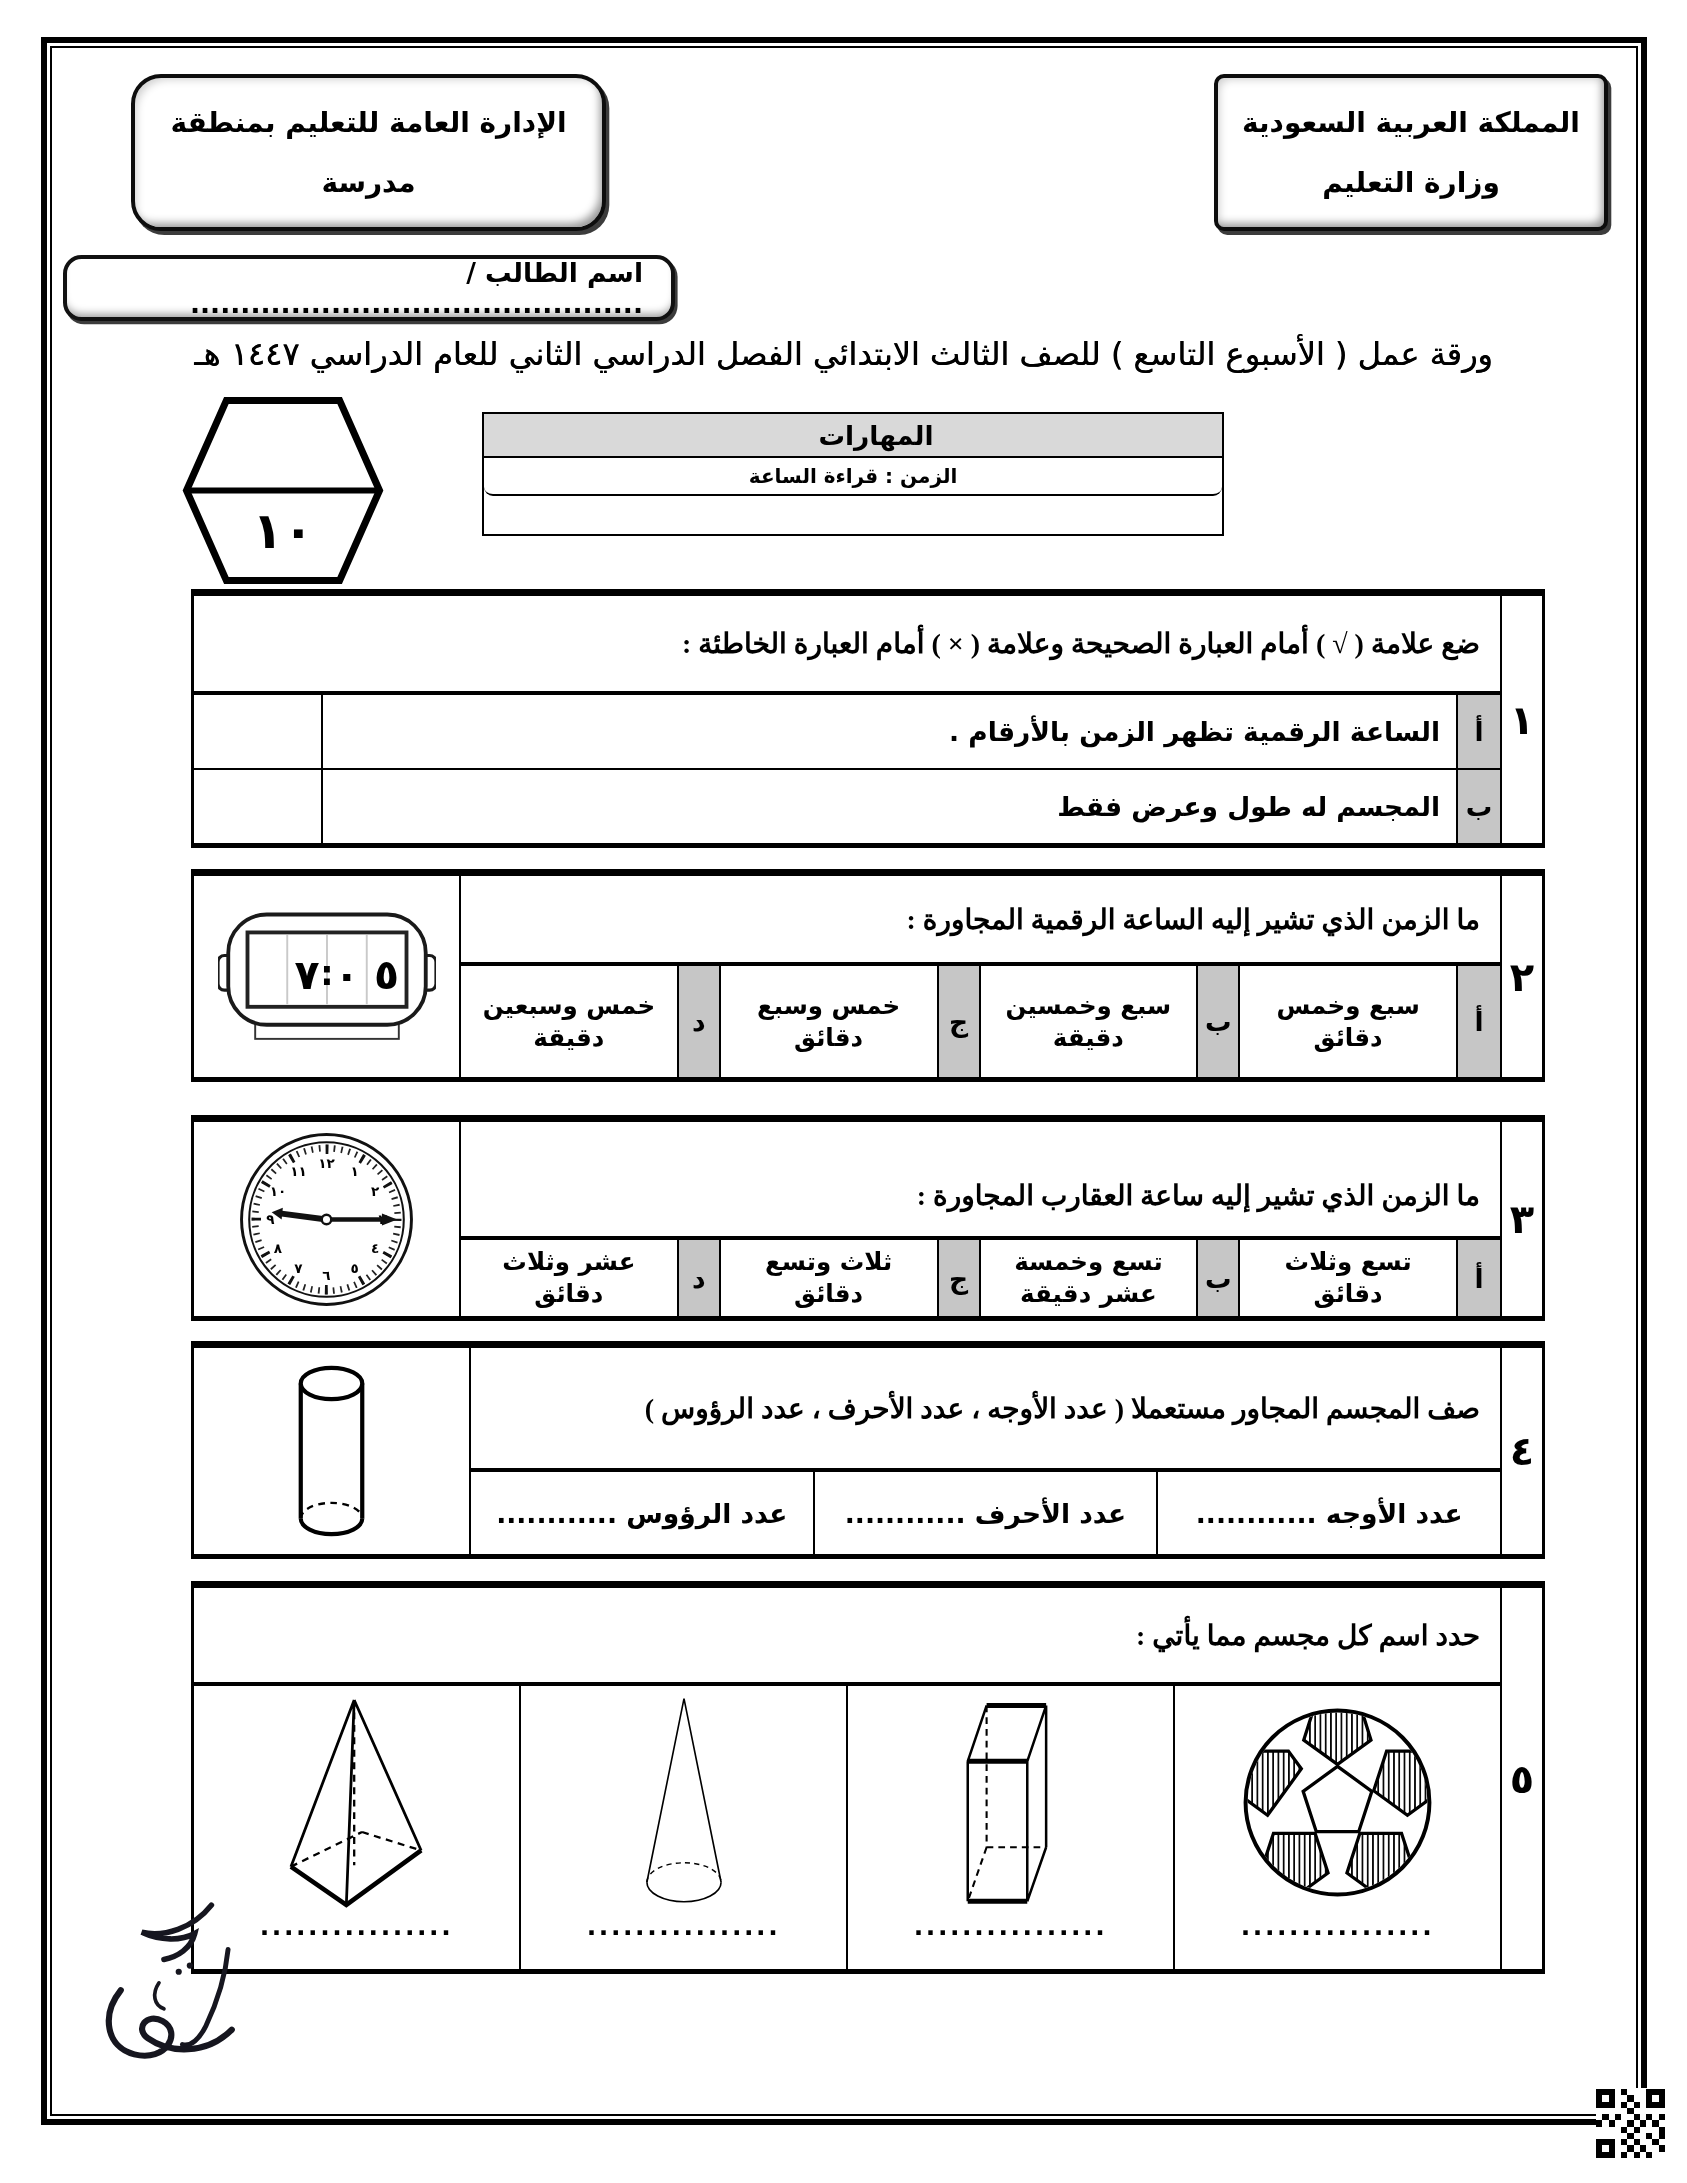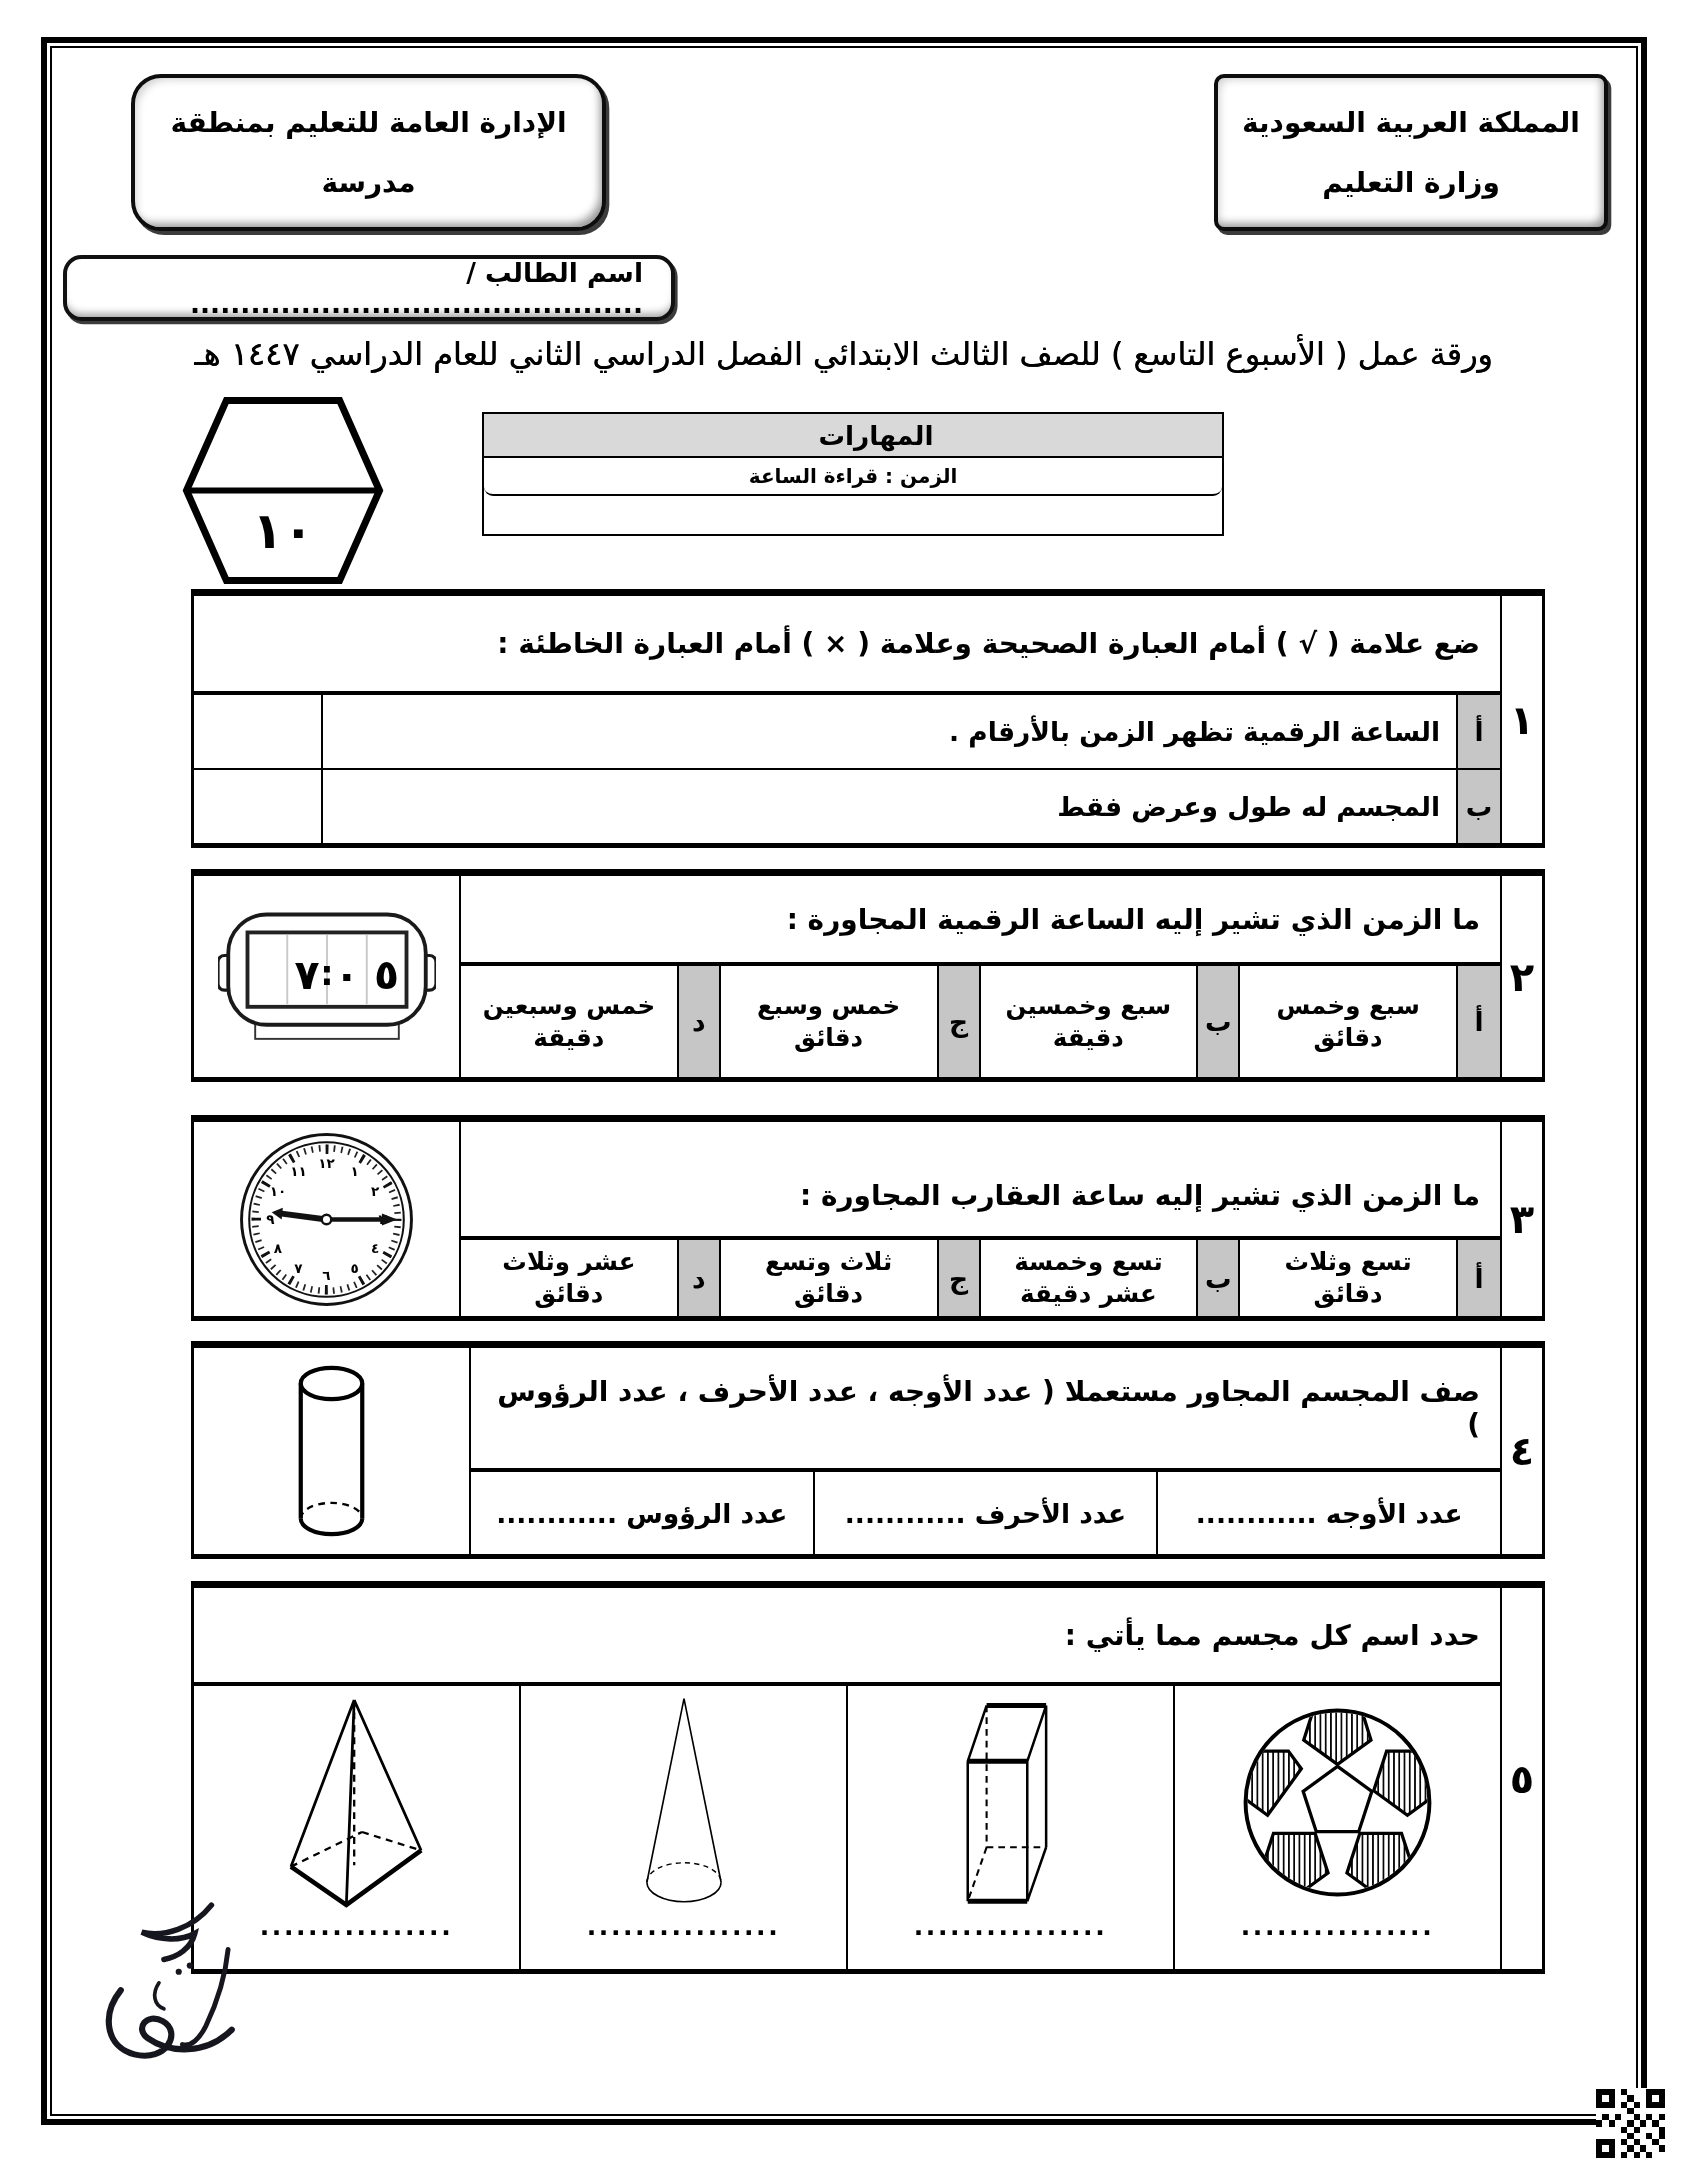--- a/index.html
+++ b/index.html
@@ -49,21 +49,21 @@
   
   .qbox { left:191px; width:1354px; background:#fff; display:flex;
     border:3.3px solid #000; border-top:7.3px solid #000; border-bottom:5.3px solid #000; }
   .qnum { width:42px; border-inline-end:2.6px solid #000; display:flex; align-items:center;
     justify-content:center; font-weight:bold; font-size:40px; flex:0 0 auto; }
   .qbody { flex:1; display:flex; flex-direction:column; min-width:0; }
   .qbody.row { flex-direction:row; }
   .qmain { flex:1; display:flex; flex-direction:column; min-width:0; }
   .qimg { border-inline-start:2.6px solid #000; display:flex; align-items:center; justify-content:center; flex:0 0 auto; }
   .prompt { display:flex; align-items:center; padding:0 20px; font-weight:bold; font-size:28px;
-    border-bottom:4px solid #000; flex:0 0 auto; }
+    border-bottom:4px solid #000; flex:0 0 auto;font-family:Liberation Serif, serif; }
 
   
   #q1 { top:589px; height:259px; }
   #q1 .prompt { height:99px; }
   .trow { flex:1; display:flex; align-items:stretch; }
   .trow.first { border-bottom:2.6px solid #000; }
   .letter-cell { width:44px; background:#c6c6c6; border-inline-end:2px solid #000;
     display:flex; align-items:center; justify-content:center; font-weight:bold; font-size:26.5px; flex:0 0 auto; }
   .stext { flex:1; display:flex; align-items:center; padding:0 16px; font-weight:bold; font-size:26.5px; }
   .ansbox { width:129px; border-inline-start:2px solid #000; flex:0 0 auto; }

